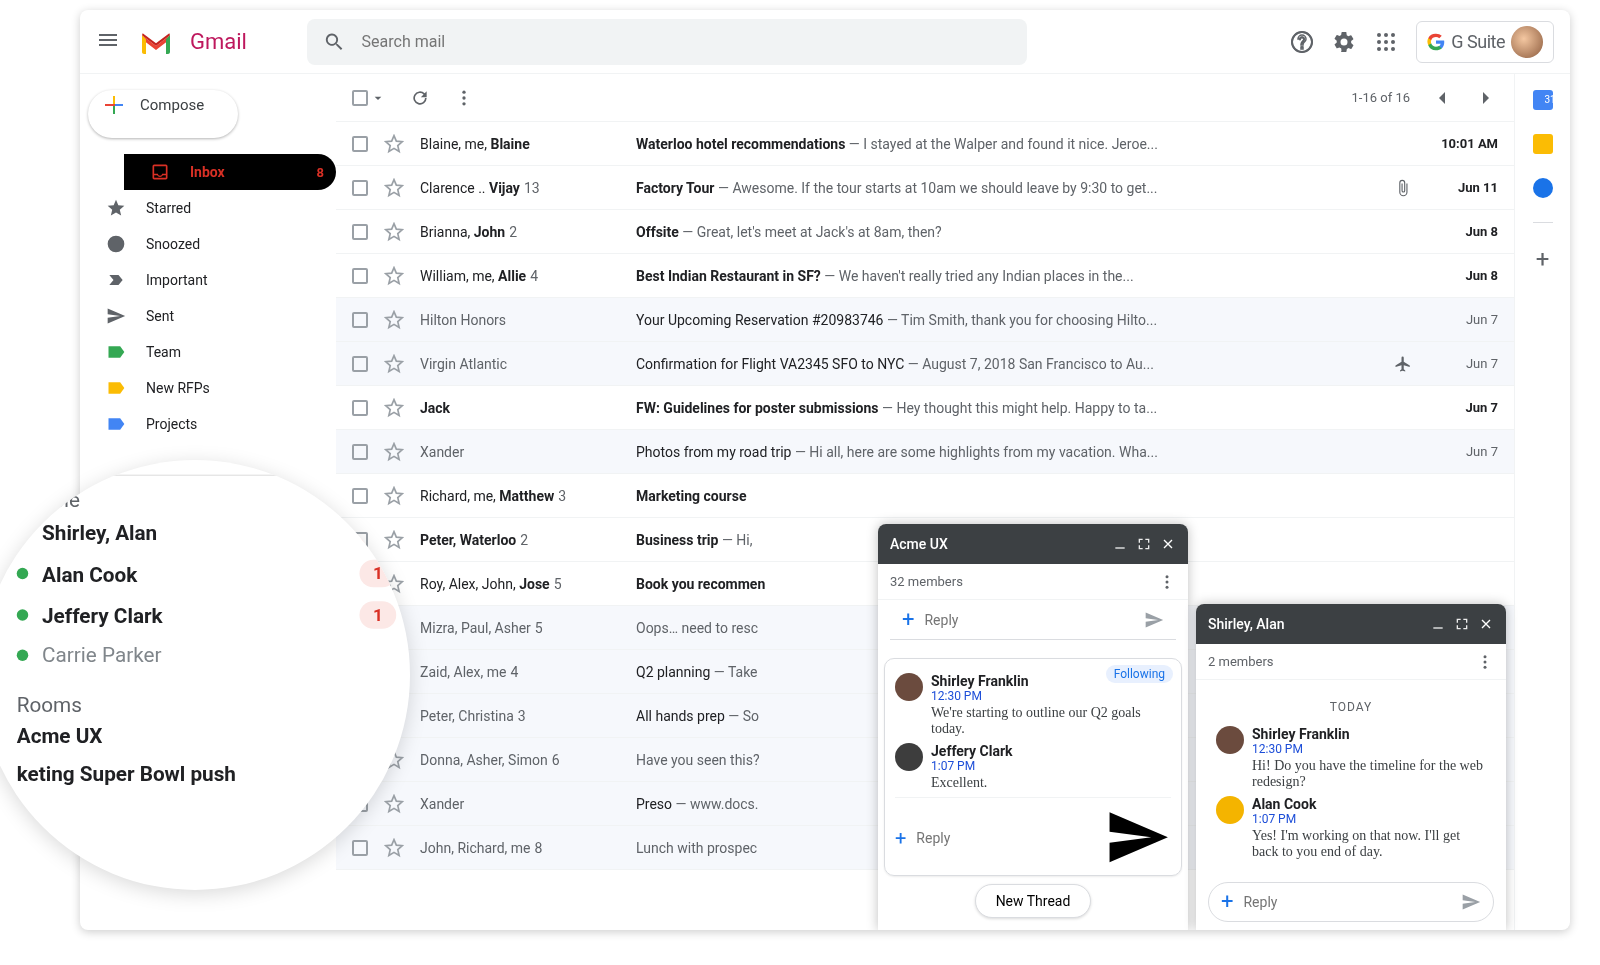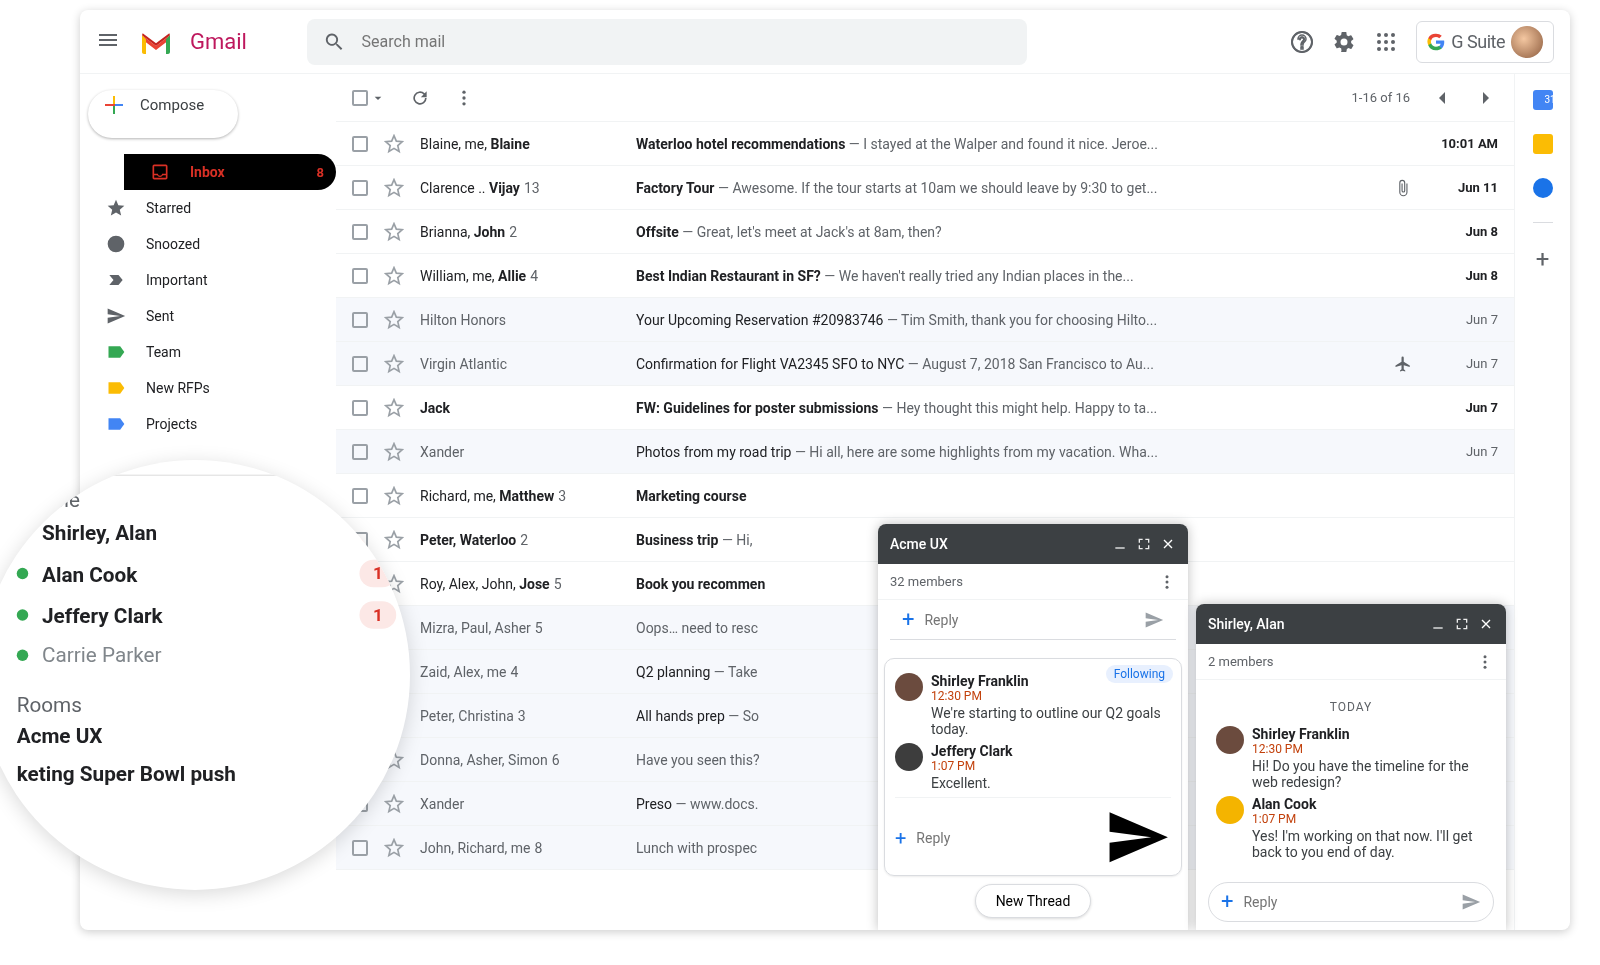--- a/index.html
+++ b/index.html
@@ -74,22 +74,22 @@
   .reply-bar .plus { color:#1a73e8; font-size:22px; line-height:20px; }
   .reply-bar input { border:none; outline:none; flex:1; font-size:14px; }
   .reply-bar .send { width:20px; height:20px; fill:#9aa0a6; }
   .new-thread { align-self:center; margin:8px auto 12px; border:1px solid #dadce0; border-radius:20px; padding:8px 20px; font-size:14px; background:#fff; box-shadow:0 1px 3px rgba(0,0,0,.15); }
   .thread-card { margin:10px 6px 0; border:1px solid #dadce0; border-radius:10px; padding:8px 10px 4px; position:relative; box-shadow:0 1px 2px rgba(0,0,0,.08); }
   .following { position:absolute; top:6px; right:8px; background:#e8f0fe; color:#1a73e8; font-size:12px; padding:2px 8px; border-radius:10px; }
   .msg { display:flex; gap:8px; margin:6px 0; }
   .msg .mavatar { width:28px; height:28px; border-radius:50%; flex-shrink:0; }
   .msg .mcontent { flex:1; }
   .msg .mname { font-weight:700; color:#202124; font-size:14px; }
-  .msg .mtime { font-size:12px; color:#c2410c; }
-  .msg .mtext { font-size:14px; color:#3c4043; margin-top:2px; }
+  .msg .mtime { font-size:12px; color:#1d4ed8; }
+  .msg .mtext { font-size:14px; color:#3c4043; margin-top:2px;font-family:Liberation Serif, serif; }
   .thread-reply { border-top:1px solid #f1f3f4; margin-top:6px; padding-top:6px; display:flex; align-items:center; gap:10px; }
   .thread-reply .plus { color:#1a73e8; font-size:20px; }
   .thread-reply input { border:none; outline:none; flex:1; font-size:14px; }
   .today-label { text-align:center; color:#5f6368; font-size:12px; letter-spacing:1px; margin:12px 0; }
   
   .magnifier { position:absolute; left:-20px; top:460px; width:430px; height:430px; border-radius:50%; background:#fff; box-shadow:0 4px 20px rgba(0,0,0,.15); overflow:hidden; padding:0 30px; }
   .mag-inner { transform:scale(1.15) translate(10px,-10px); transform-origin: center; }
   .mag-tab { font-size:20px; font-weight:500; padding:14px 0 6px 10px; display:flex; align-items:center; gap:8px; border-bottom:1px solid #e0e0e0; }
   .mag-section { padding:10px 20px 6px; }
   .mag-section-head { display:flex; justify-content:space-between; font-size:18px; color:#5f6368; }

